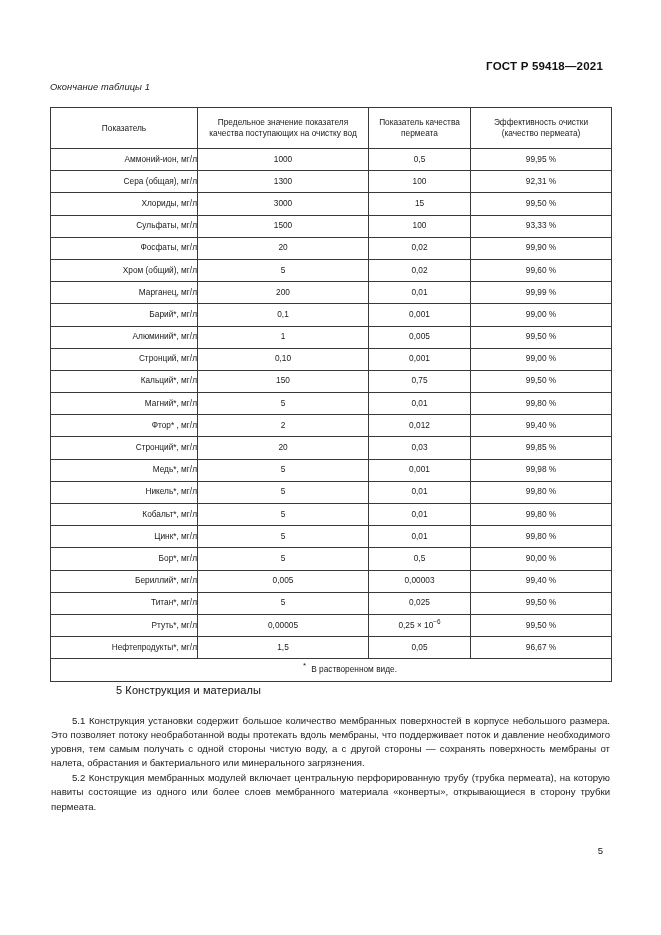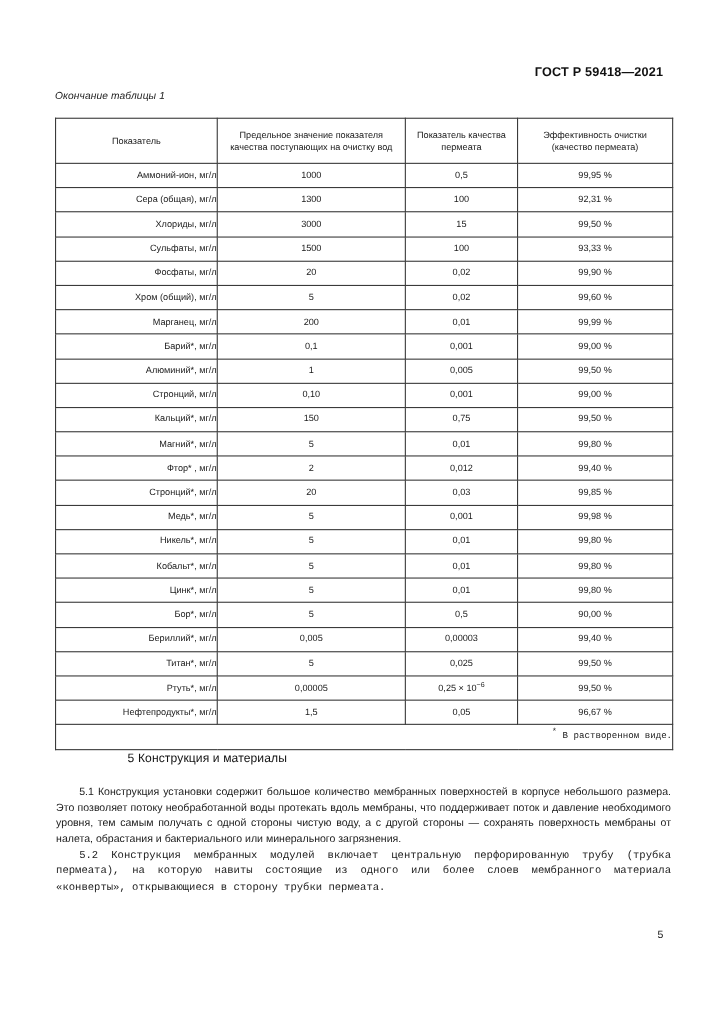--- a/index.html
+++ b/index.html
@@ -94,23 +94,22 @@
   }
   sup.exp {
     font-size: 6.4px;
     vertical-align: super;
     line-height: 0;
   }
 
   
   td.footnote-cell {
     height: 21px;
-    text-align: right;
+    text-align: center;
     padding-left: 38px;
-    font-family: Liberation Mono, monospace;
   }
   td.footnote-cell .fn-mark {
     font-size: 8px;
     vertical-align: super;
     line-height: 0;
     margin-right: 5px;
   }
 
   
   .section-heading {
@@ -133,21 +132,21 @@
     font-size: 9.6px;
     line-height: 14.1px;
     text-align: justify;
     color: #1a1a1a;
   }
   .body-text p {
     margin: 1px;
     text-indent: 21px;
     text-align: justify;
   }
-  .body-text p:last-child { text-align: justify; font-family: Liberation Mono, monospace; }
+  .body-text p:last-child { text-align: justify; }
 
   
   .folio {
     position: absolute;
     right: 58px;
     top: 845px;
     font-size: 9.5px;
     color: #111;
   }
 </style>

